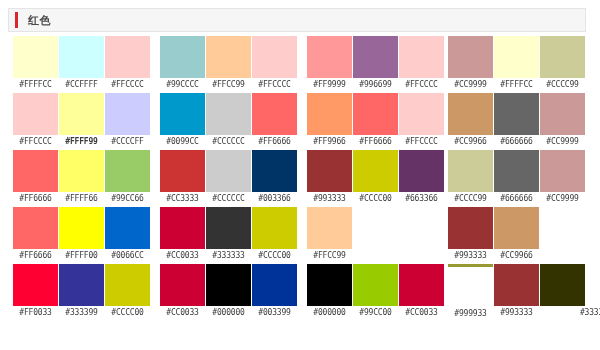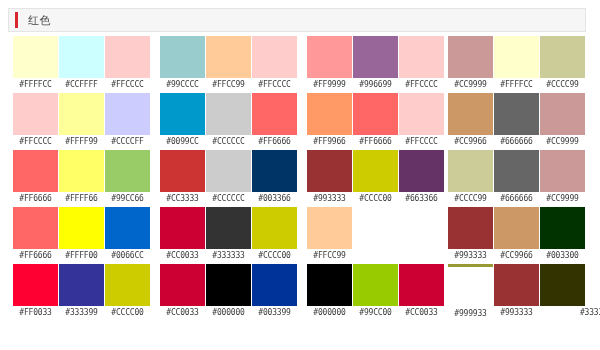--- a/index.html
+++ b/index.html
@@ -93,21 +93,21 @@
     text-align: center;
     white-space: nowrap;
     letter-spacing: -0.2px;
   }
 </style>
 </head>
 <body style="background: rgb(255, 255, 255);">
 
 <div class="page">
 
-  <div class="header-bar" style="background: rgb(246, 246, 246); border-color: rgb(228, 228, 228);">
+  <div class="header-bar" style="background: rgb(246, 246, 246); border-color: rgb(228, 228, 228); font-weight: bold;">
     <span class="header-accent" style="background: rgb(217, 39, 46);"></span>
     <span class="header-title">红色</span>
   </div>
 
   <div class="grid">
     <div class="group group-0">
         <div class="row">
           <div class="cell">
             <div class="swatch" style="background: rgb(255, 255, 204);"></div>
             <div class="hexlabel" style="color: rgb(60, 60, 60);">#FFFFCC</div>
@@ -121,21 +121,21 @@
             <div class="hexlabel" style="color: rgb(60, 60, 60);">#FFCCCC</div>
           </div>
         </div>
         <div class="row">
           <div class="cell">
             <div class="swatch" style="background: rgb(255, 204, 204);"></div>
             <div class="hexlabel" style="color: rgb(60, 60, 60);">#FFCCCC</div>
           </div>
           <div class="cell">
             <div class="swatch" style="background: rgb(255, 255, 153);"></div>
-            <div class="hexlabel" style="color: rgb(60, 60, 60);">#FFFF99</div>
+            <div class="hexlabel" style="color: rgb(60, 60, 60); font-weight: bold;">#FFFF99</div>
           </div>
           <div class="cell">
             <div class="swatch" style="background: rgb(204, 204, 255);"></div>
             <div class="hexlabel" style="color: rgb(60, 60, 60);">#CCCCFF</div>
           </div>
         </div>
         <div class="row">
           <div class="cell">
             <div class="swatch" style="background: rgb(255, 102, 102);"></div>
             <div class="hexlabel" style="color: rgb(60, 60, 60);">#FF6666</div>
@@ -359,24 +359,20 @@
         </div>
         <div class="row">
           <div class="cell">
             <div class="swatch" style="background: rgb(153, 51, 51);"></div>
             <div class="hexlabel" style="color: rgb(60, 60, 60);">#993333</div>
           </div>
           <div class="cell">
             <div class="swatch" style="background: rgb(204, 153, 102);"></div>
             <div class="hexlabel" style="color: rgb(60, 60, 60);">#CC9966</div>
           </div>
-          <div class="cell">
-            <div class="swatch" style="background: rgb(0, 51, 0);"></div>
-            <div class="hexlabel" style="color: rgb(60, 60, 60);">#003300</div>
-          </div>
         </div>
         <div class="row">
           <div class="cell">
             <div class="swatch" style="background: rgb(153, 153, 51);"></div>
             <div class="hexlabel" style="color: rgb(60, 60, 60); margin-top: 40px;">#999933</div>
           </div>
           <div class="cell">
             <div class="swatch" style="background: rgb(153, 51, 51);"></div>
             <div class="hexlabel" style="color: rgb(60, 60, 60);">#993333</div>
           </div>

